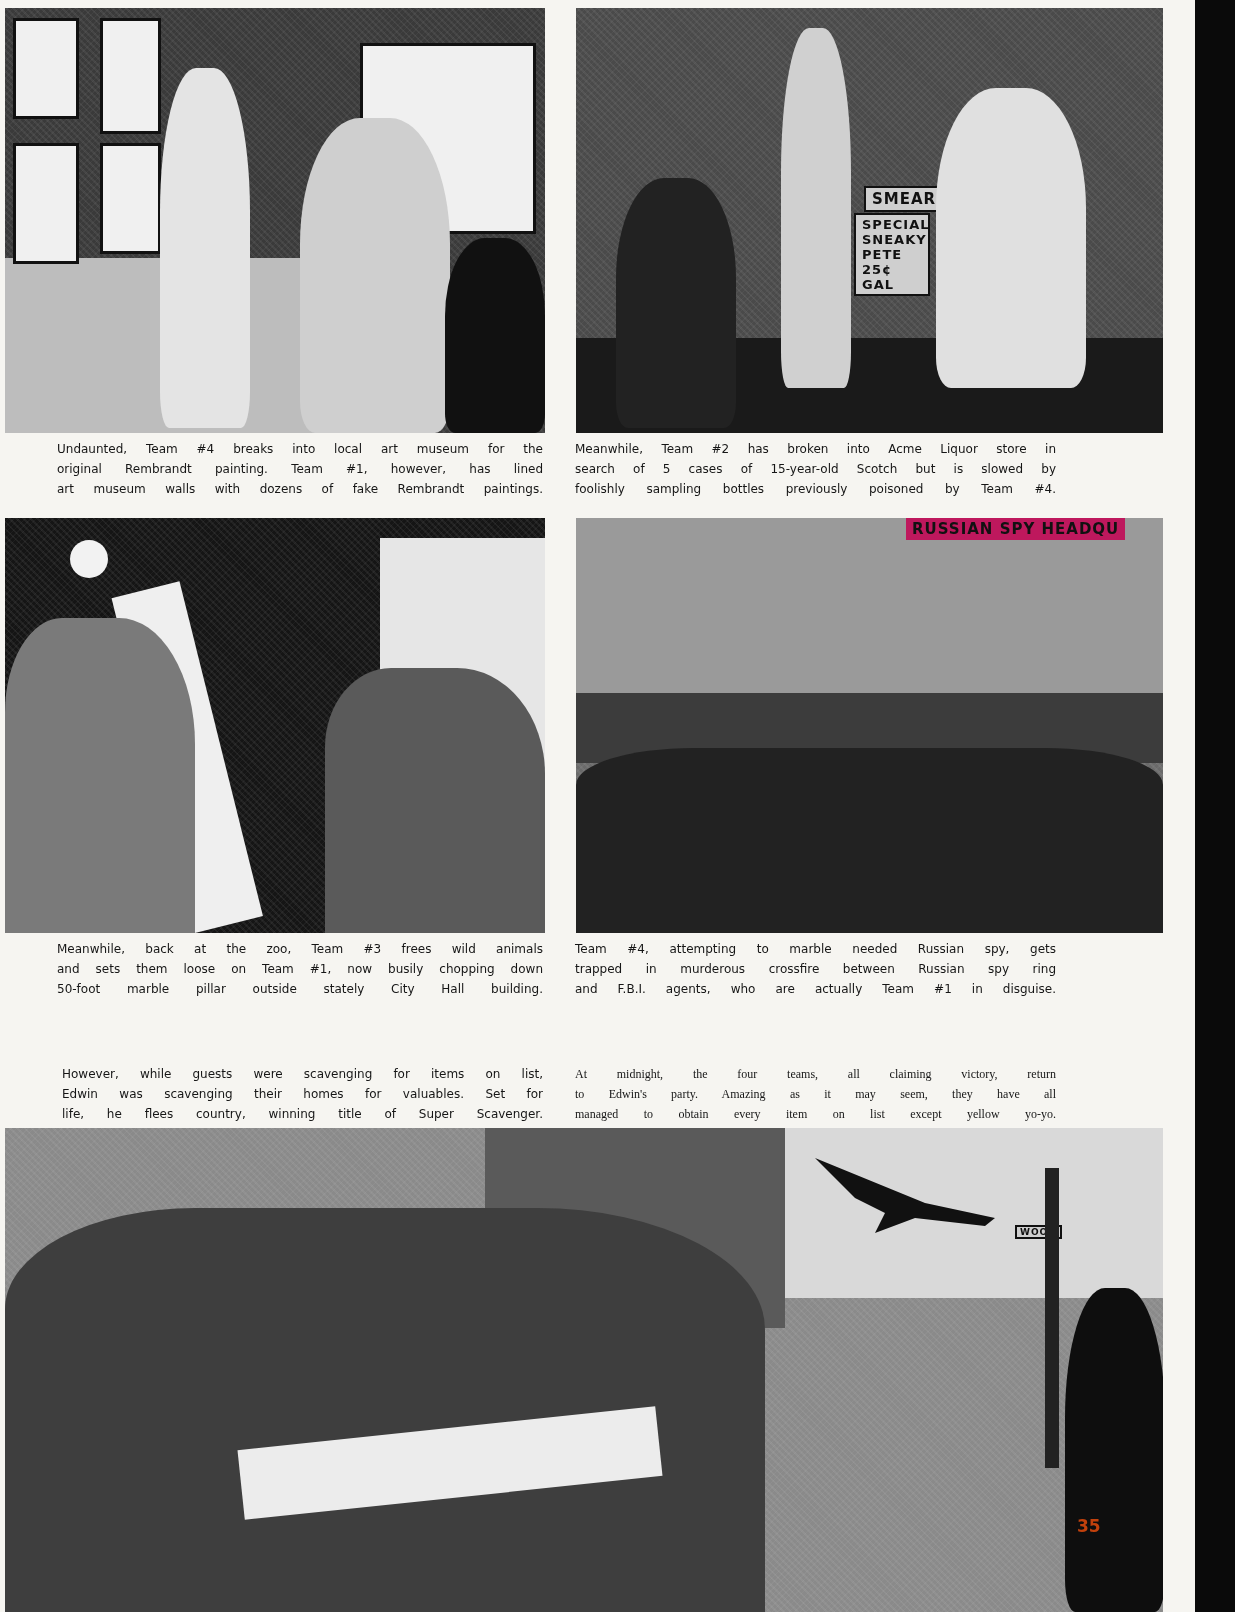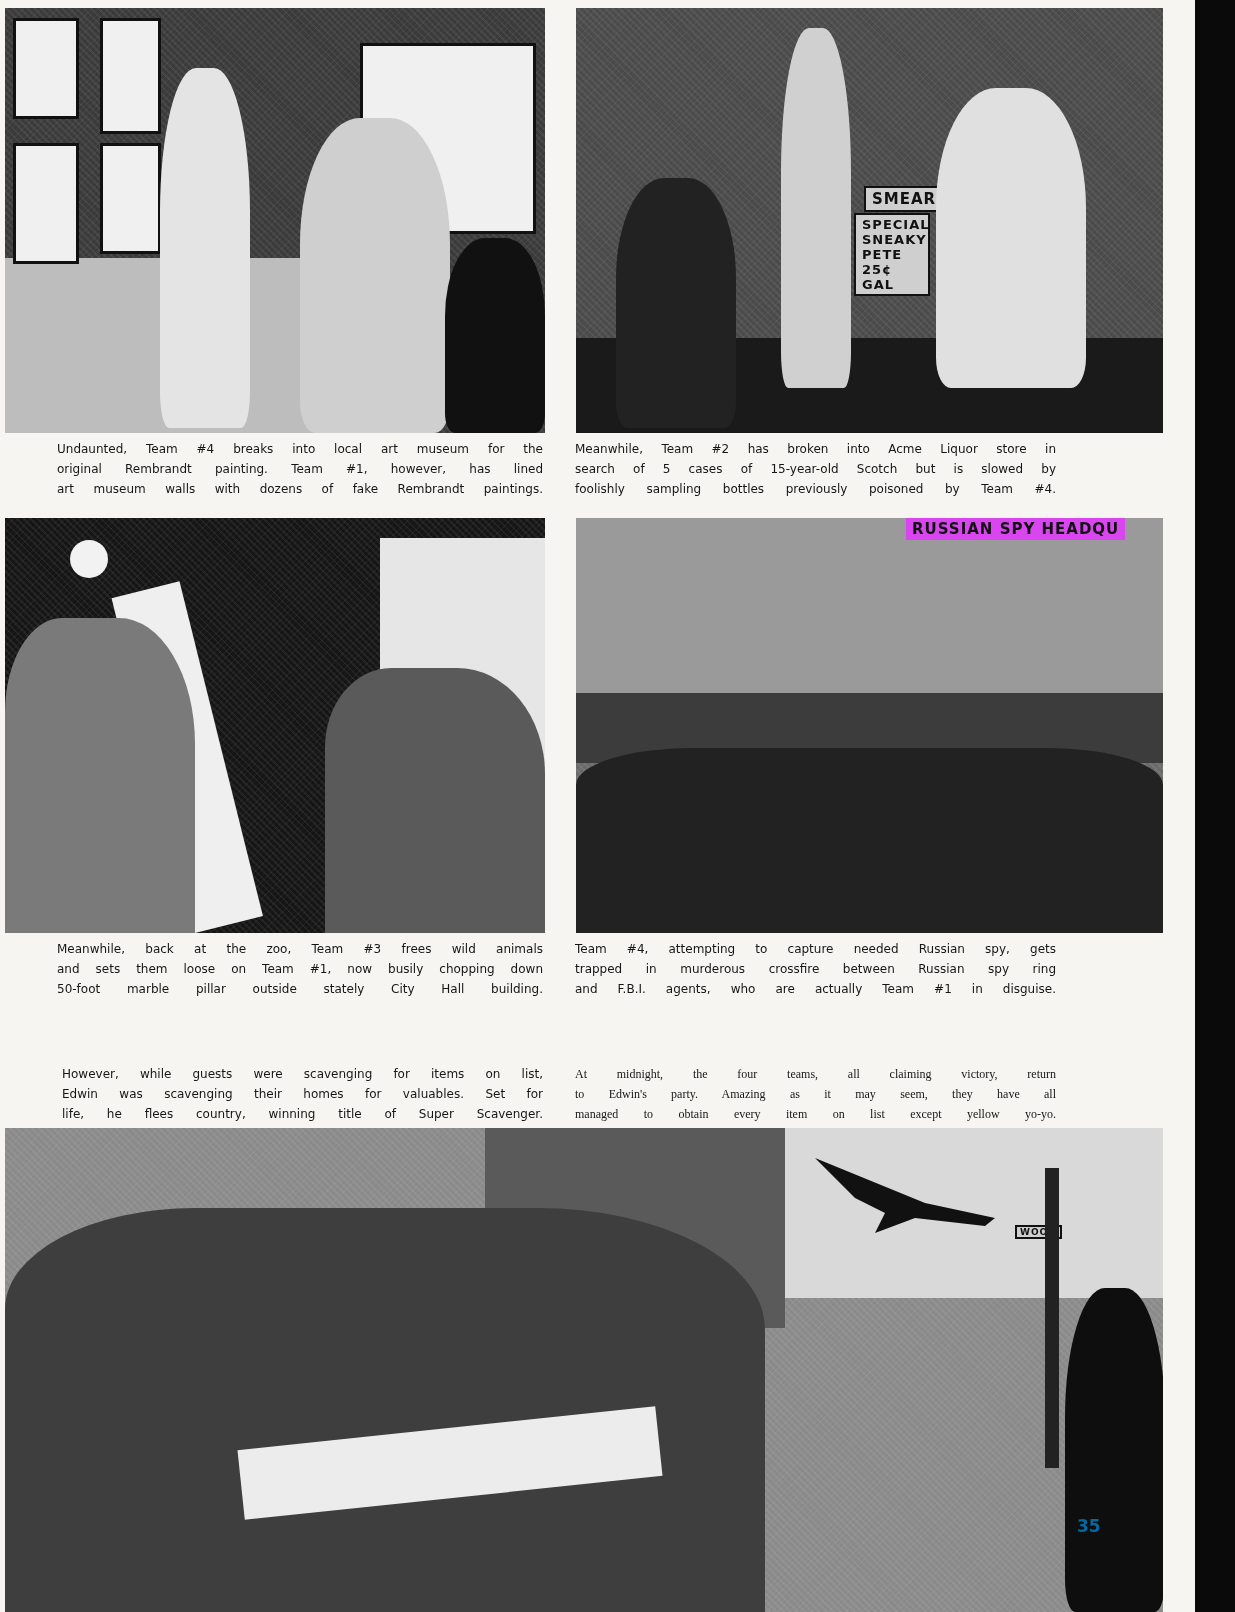--- a/index.html
+++ b/index.html
@@ -30,21 +30,21 @@
     border: 2px solid #111; padding: 2px 6px; letter-spacing: 1px;
     white-space: nowrap;
   }
   .caption {
     position: absolute; font-size: 12px; line-height: 20px;
     text-align: justify; text-align-last: justify;
   }
   .caption p { margin: 0; text-align: justify; text-align-last: justify; }
   .page-num {
     position: absolute; left: 1077px; top: 1516px;
-    color: #0369a1; font-weight: bold; font-size: 17px;
+    color: #c2410c; font-weight: bold; font-size: 17px;
   }
   
   .frame { position:absolute; background:#f0f0f0; border:3px solid #111; }
   .figure { position:absolute; background:#111; border-radius: 40% 40% 10% 10%; }
   .light { position:absolute; background:#d8d8d8; }
 </style>
 </head>
 <body>
 
 <div class="right-edge"></div>
@@ -93,26 +93,26 @@
 </div>
 <div class="caption" style="left:57px;top:939px;width:486px;">
   <p>Meanwhile, back at the zoo, Team #3 frees wild animals</p>
   <p>and sets them loose on Team #1, now busily chopping down</p>
   <p>50-foot marble pillar outside stately City Hall building.</p>
 </div>
 
 <div class="panel" style="left:576px;top:518px;width:587px;height:415px;background:#6a6a6a;">
   <div class="shade"></div>
   <div class="light" style="left:0;top:0;width:587px;height:175px;background:#9a9a9a;"></div>
-  <div class="sign" style="left:330px;top:0;font-size:15px;background:#d946ef;border:none;">RUSSIAN SPY HEADQU</div>
+  <div class="sign" style="left:330px;top:0;font-size:15px;background:#be185d;border:none;">RUSSIAN SPY HEADQU</div>
   <div class="light" style="left:0;top:175px;width:587px;height:70px;background:#3c3c3c;"></div>
   <div class="figure" style="left:0;top:230px;width:587px;height:185px;background:#222;border-radius:20% 20% 0 0;"></div>
 </div>
 <div class="caption" style="left:575px;top:939px;width:481px;">
-  <p>Team #4, attempting to capture needed Russian spy, gets</p>
+  <p>Team #4, attempting to marble needed Russian spy, gets</p>
   <p>trapped in murderous crossfire between Russian spy ring</p>
   <p>and F.B.I. agents, who are actually Team #1 in disguise.</p>
 </div>
 
 <div class="caption" style="left:62px;top:1064px;width:481px;">
   <p>However, while guests were scavenging for items on list,</p>
   <p>Edwin was scavenging their homes for valuables. Set for</p>
   <p>life, he flees country, winning title of Super Scavenger.</p>
 </div>
 <div class="caption" style="left:575px;top:1064px;width:481px;font-family:Liberation Serif, serif;">

